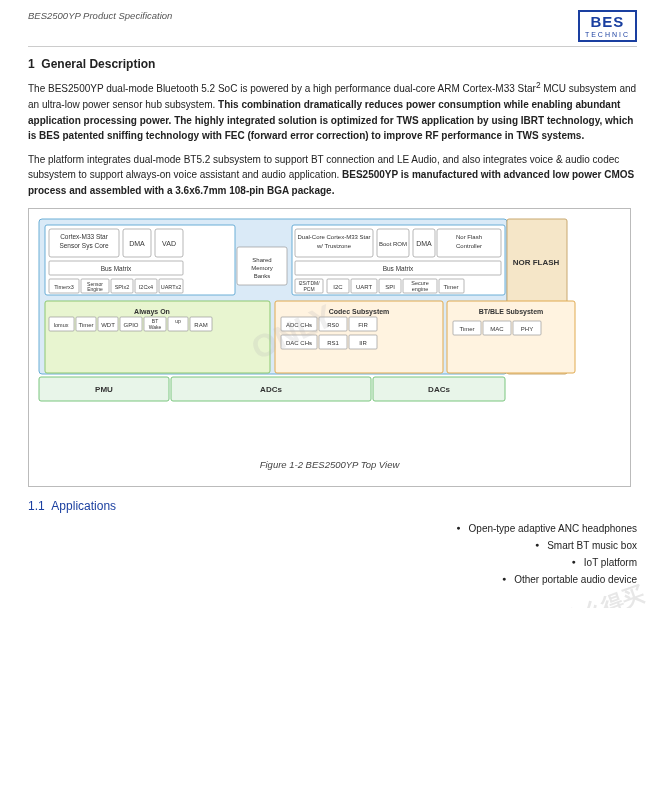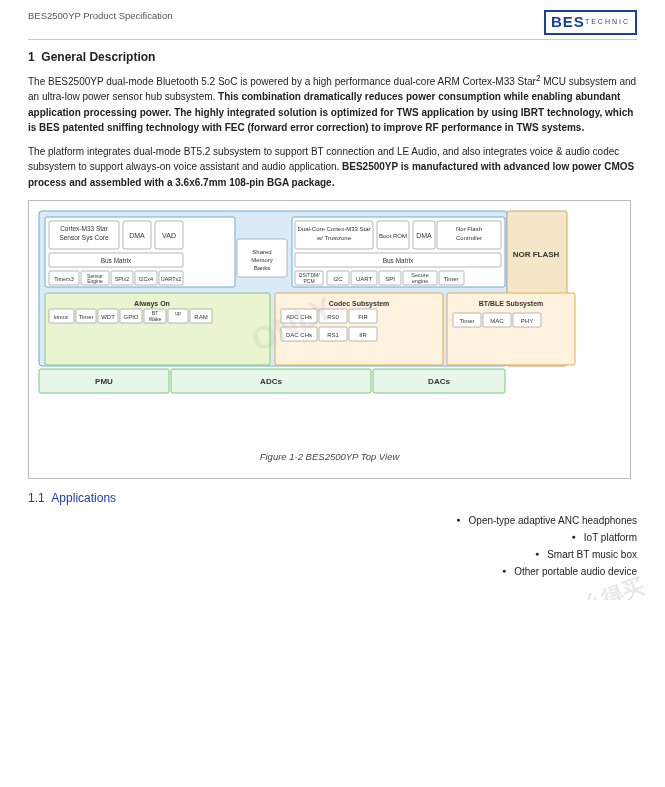--- a/index.html
+++ b/index.html
@@ -21,27 +21,28 @@
       display: flex;
       justify-content: space-between;
       align-items: flex-start;
       border-bottom: 1px solid #ccc;
       padding-bottom: 4px;
       margin-bottom: 10px;
     }
     .header-title {
       font-size: 9.5px;
       color: #555;
+      font-style: italic;
       text-align: right;
     }
     .logo-box {
       border: 2px solid #1a3fa0;
       padding: 2px 5px;
       display: flex;
-      flex-direction: row;
+      flex-direction: column;
       align-items: center;
       line-height: 1.1;
     }
     .logo-bes {
       font-size: 15px;
       font-weight: 900;
       color: #1a3fa0;
       letter-spacing: 1px;
     }
     .logo-technic {
@@ -304,24 +305,24 @@
 
   <div class="subsection-heading">
     <span>1.1</span>&nbsp;&nbsp;<span>Applications</span>
   </div>
 
   <ul class="bullet-list">
     <li>
           <span>Open-type adaptive ANC headphones</span>
         </li>
     <li>
-          <span>IoT platform</span>
+          <span>Smart BT music box</span>
         </li>
     <li>
-          <span>Smart BT music box</span>
+          <span>IoT platform</span>
         </li>
     <li>
           <span>Other portable audio device</span>
         </li>
   </ul>
 
   <div style="position:relative;height:0">
     <div style="position:absolute;right:-10px;bottom:-40px;font-size:22px;color:rgba(180,180,180,0.32);transform:rotate(-20deg);pointer-events:none;white-space:nowrap;font-weight:bold;">值 什么得买</div>
   </div>
 

